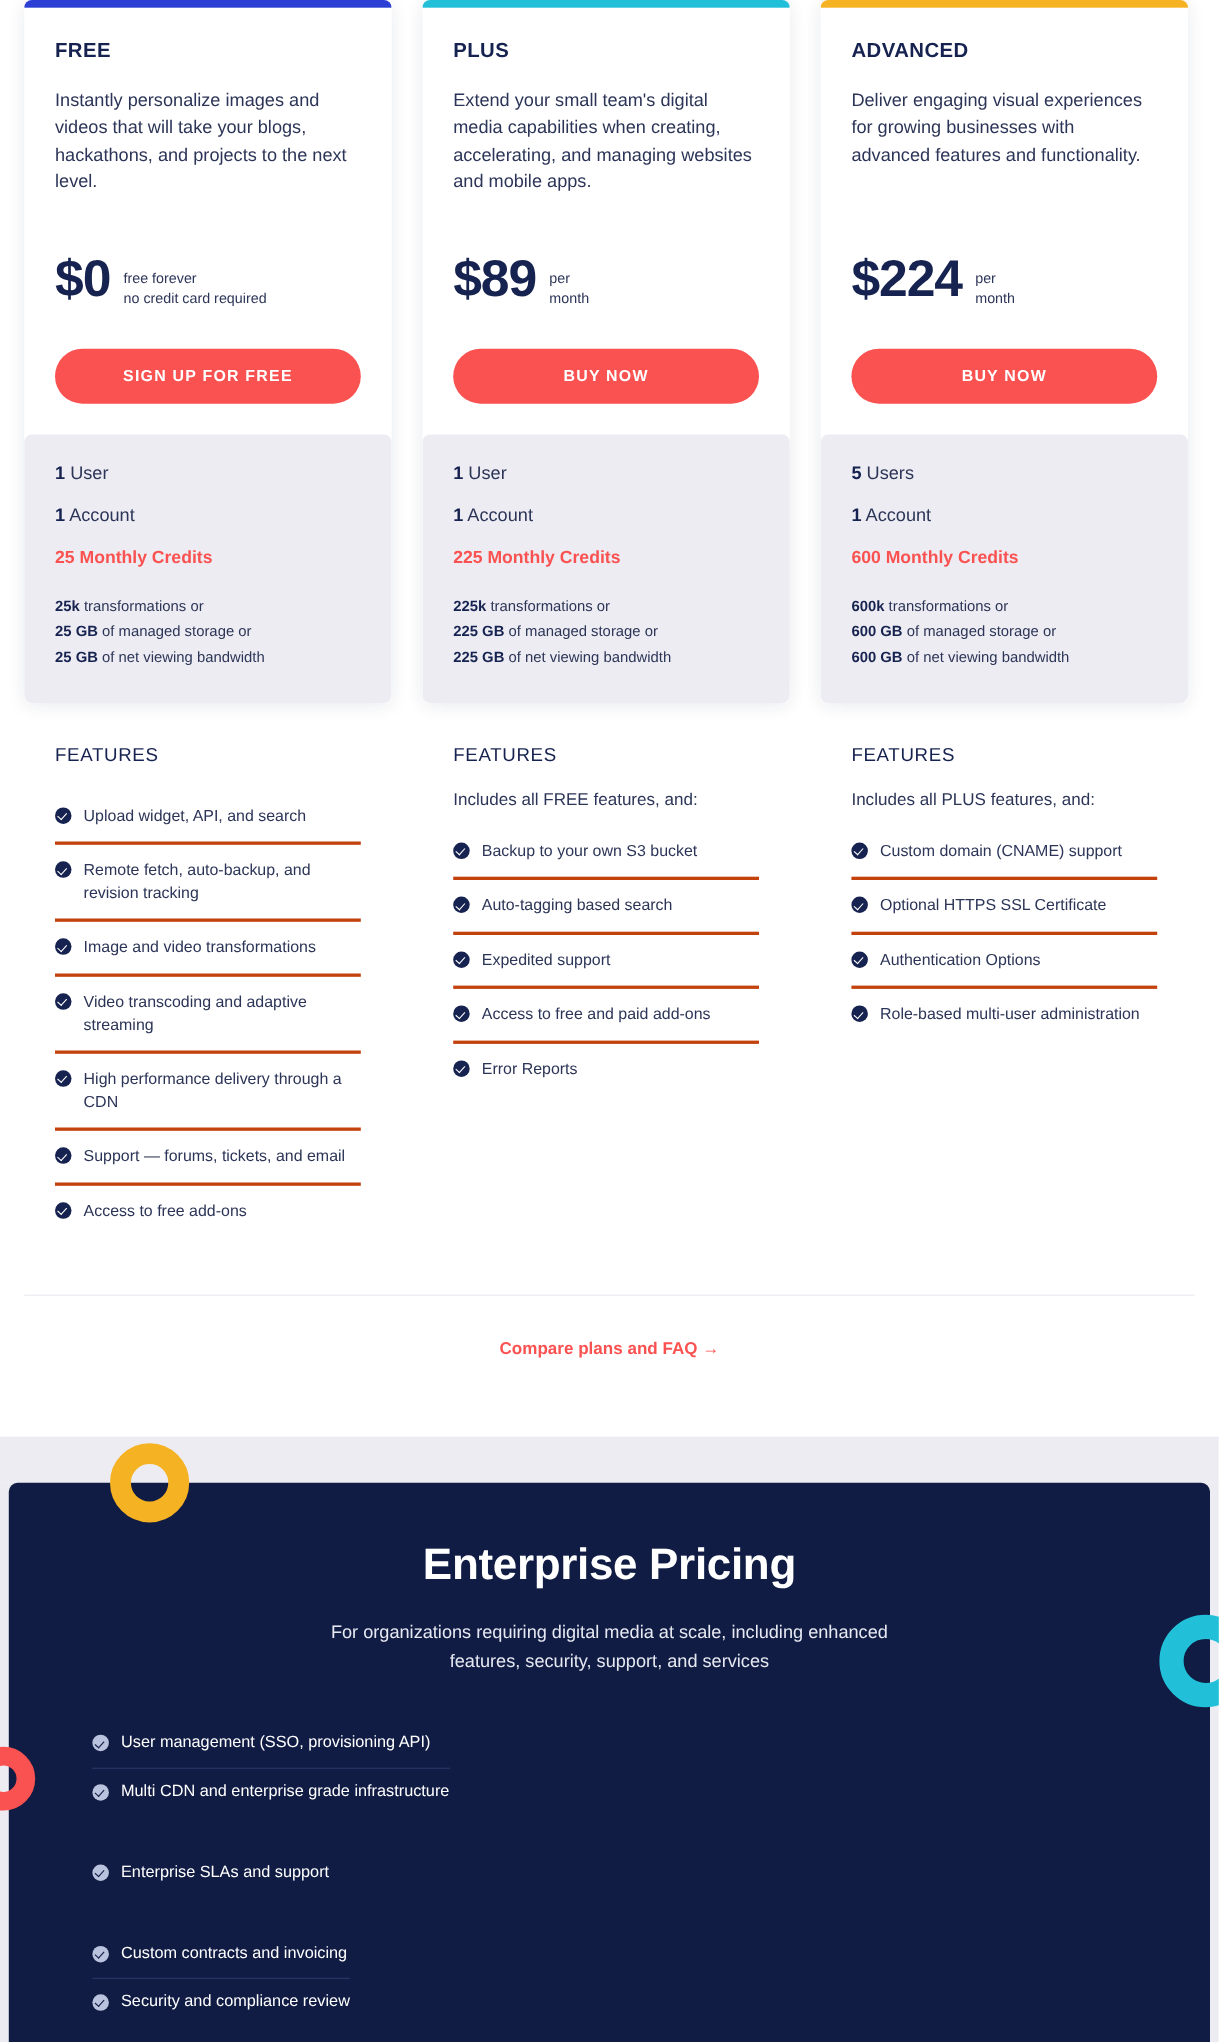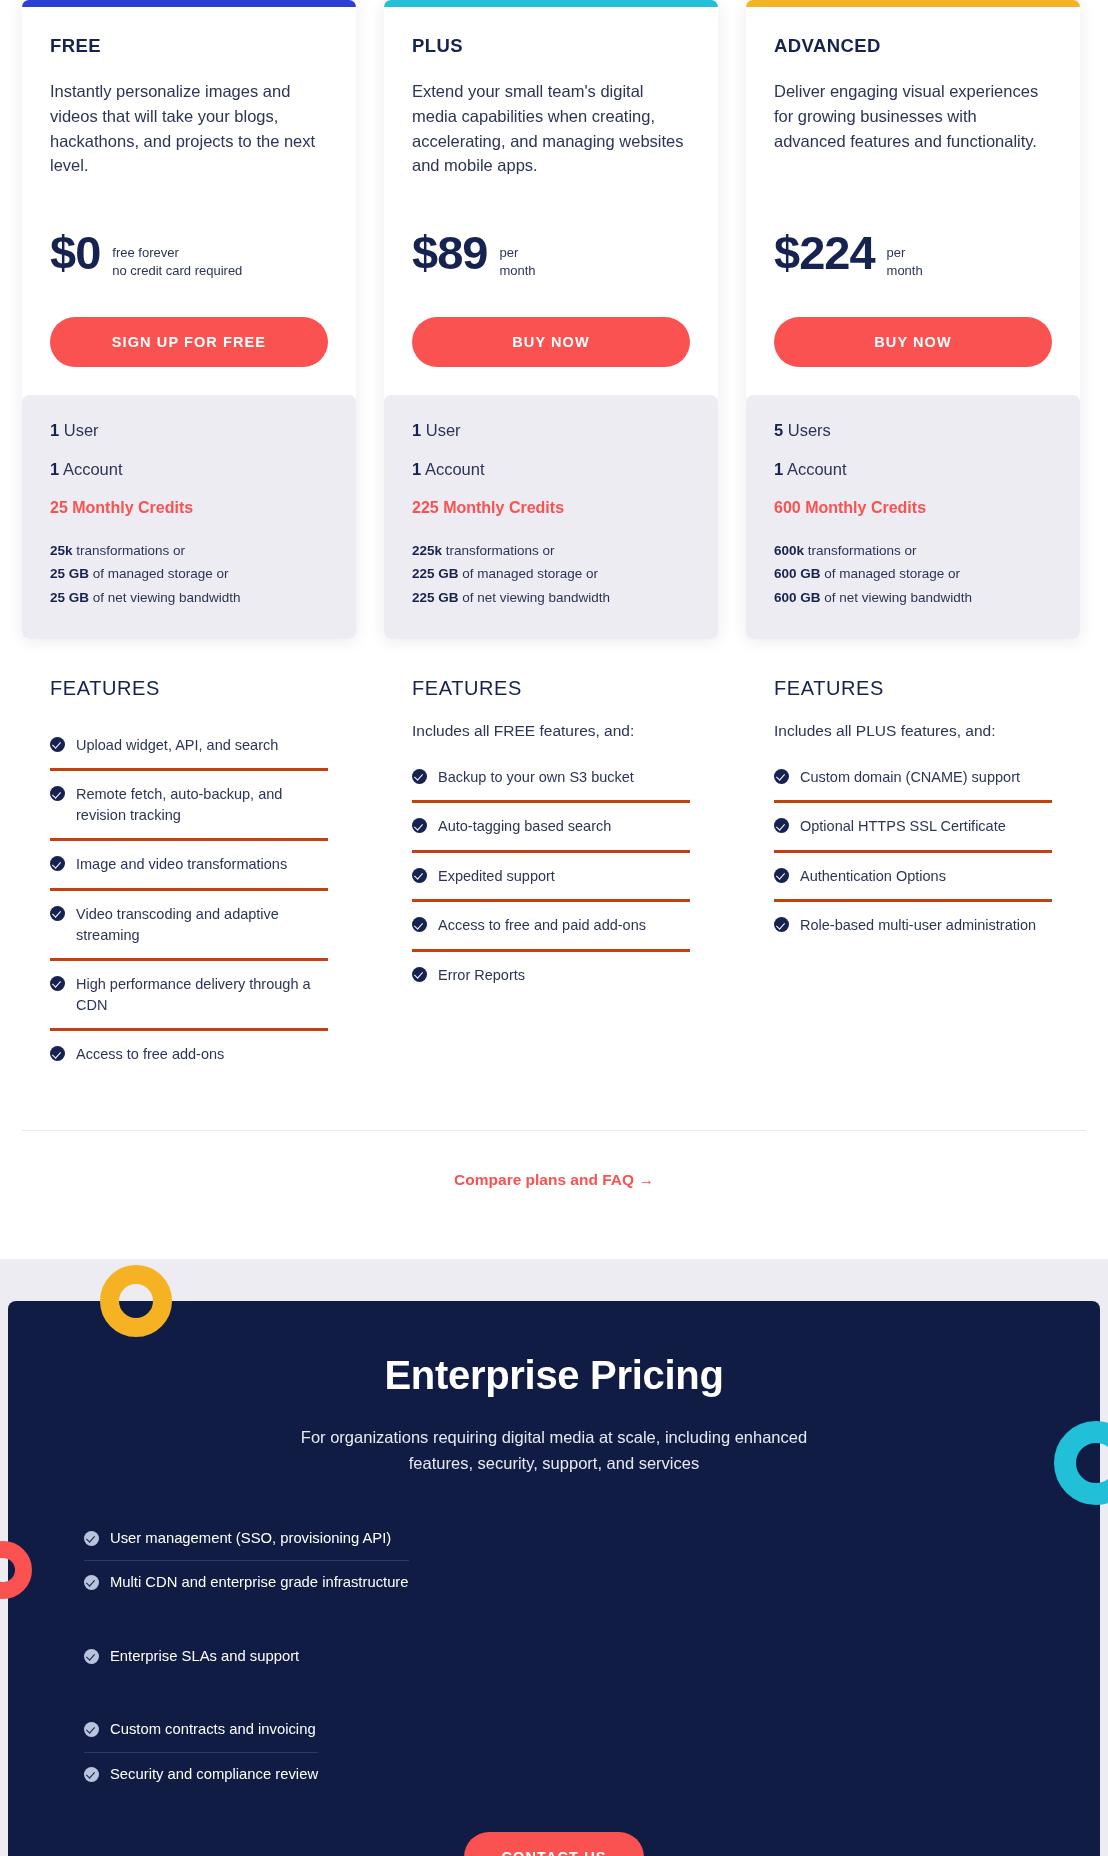--- a/index.html
+++ b/index.html
@@ -101,21 +101,21 @@
     font-weight: 700;
     color: #fa5151;
     margin-bottom: 22px;
   }
   .spec-detail { font-size: 13.5px; line-height: 1.72; color: #2c3557; }
   .spec-detail b { font-weight: 700; color: #16224f; }
 
   
   .features-block { padding: 38px 28px 0 28px; }
   .features-title {
-    font-size: 20px;
+    font-size: 17px;
     letter-spacing: 0.6px;
     color: #16224f;
     margin-bottom: 22px;
   }
   .features-intro {
     font-size: 15.5px;
     color: #2c3557;
     margin-bottom: 14px;
   }
   .feat-list { list-style: none; }
@@ -336,20 +336,24 @@
             <li class="feat-item">
               <span class="check"></span>
               <span>Video transcoding and adaptive streaming</span>
             </li>
             <li class="feat-item">
               <span class="check"></span>
               <span>High performance delivery through a CDN</span>
             </li>
             <li class="feat-item">
               <span class="check"></span>
+              <span>Support — forums, tickets, and email</span>
+            </li>
+            <li class="feat-item">
+              <span class="check"></span>
               <span>Access to free add-ons</span>
             </li>
           </ul>
         </div>
       </div>
       <div class="plan-col">
         <div class="plan-card">
           <span class="plan-accent" style="background: rgb(34, 192, 216);"></span>
           <div class="plan-body">
             <div class="plan-name">PLUS</div>

